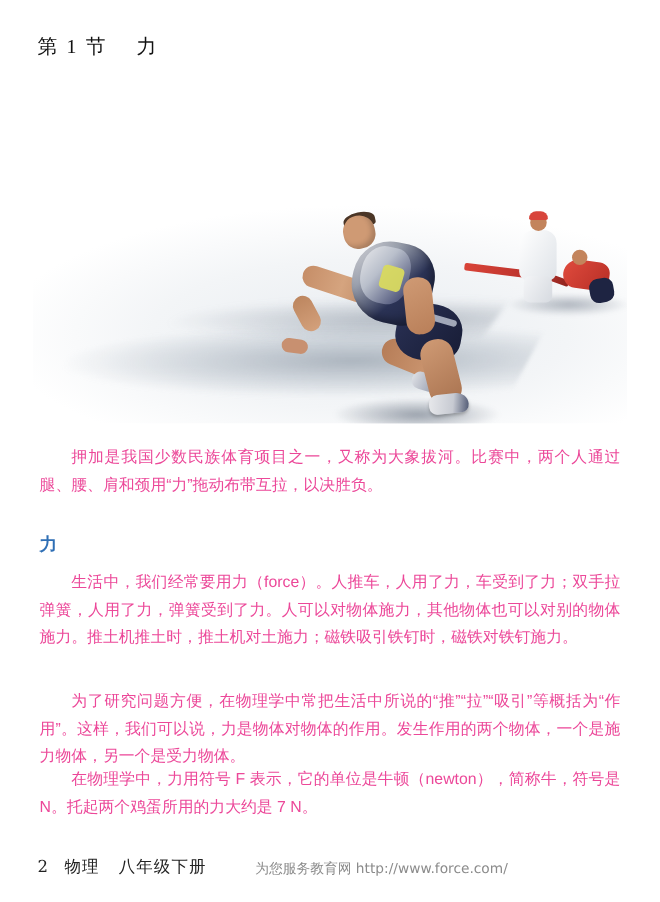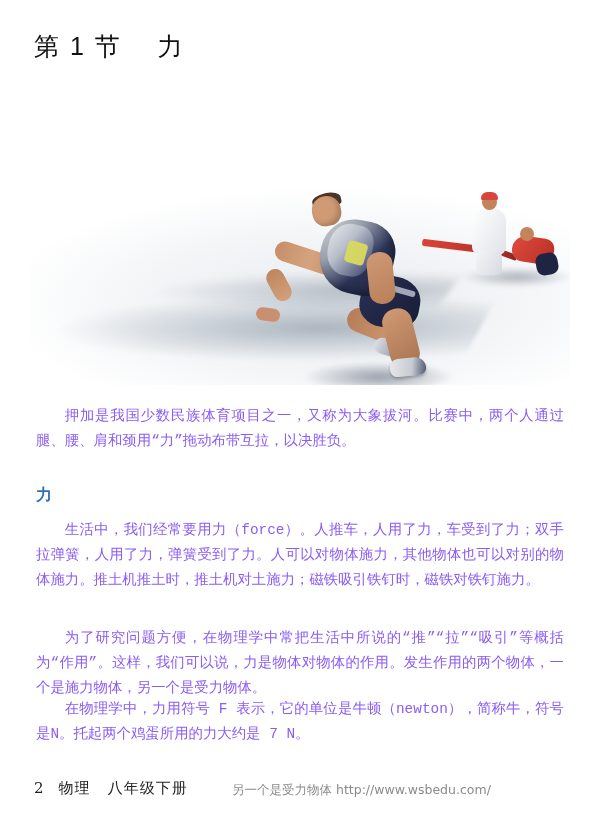--- a/index.html
+++ b/index.html
@@ -20,23 +20,23 @@
     width: 600px;
     height: 820px;
     box-sizing: border-box;
   }
 
   
   .chapter-title {
     position: absolute;
     left: 34px;
     top: 30px;
-    font-size: 25px;
+    font-size: 18px;
     letter-spacing: 2px;
-    font-family: Liberation Sans, sans-serif;
+    font-family: Liberation Serif, serif;
     font-weight: normal;
     color: #111;
     white-space: pre;
   }
 
   
   .figure {
     position: absolute;
     left: 30px;
     top: 95px;
@@ -189,22 +189,22 @@
   }
 
   
   .body-text {
     position: absolute;
     left: 36px;
     width: 528px;
     font-size: 14.4px;
     line-height: 25px;
     text-align: justify;
-    color: #8b5cf6;
-    font-family: Liberation Mono, monospace;
+    color: #ec4899;
+    font-family: Liberation Sans, sans-serif;
   }
   .p-caption { top: 404px; }
   .p-1 { top: 518px; }
   .p-2 { top: 626px; }
   .p-3 { top: 697px; }
   .indent { text-indent: 2em; }
 
   .section-head {
     position: absolute;
     left: 36px;
@@ -285,15 +285,15 @@
   <div class="body-text p-caption indent">押加是我国少数民族体育项目之一，又称为大象拔河。比赛中，两个人通过腿、腰、肩和颈用“力”拖动布带互拉，以决胜负。</div>
 
   <div class="section-head">力</div>
 
   <div class="body-text p-1 indent">生活中，我们经常要用力（force）。人推车，人用了力，车受到了力；双手拉弹簧，人用了力，弹簧受到了力。人可以对物体施力，其他物体也可以对别的物体施力。推土机推土时，推土机对土施力；磁铁吸引铁钉时，磁铁对铁钉施力。</div>
   <div class="body-text p-2 indent">为了研究问题方便，在物理学中常把生活中所说的“推”“拉”“吸引”等概括为“作用”。这样，我们可以说，力是物体对物体的作用。发生作用的两个物体，一个是施力物体，另一个是受力物体。</div>
   <div class="body-text p-3 indent">在物理学中，力用符号 F 表示，它的单位是牛顿（newton），简称牛，符号是N。托起两个鸡蛋所用的力大约是 7 N。</div>
 
   <div class="footer"><span>2</span><span style="display:inline-block;width:14px"></span><span>物理   八年级下册</span></div>
 
-  <div class="watermark">另一个是受力物体 http://www.wsbedu.com/</div>
+  <div class="watermark">为您服务教育网 http://www.force.com/</div>
 
 </div>
 
 </body></html>

